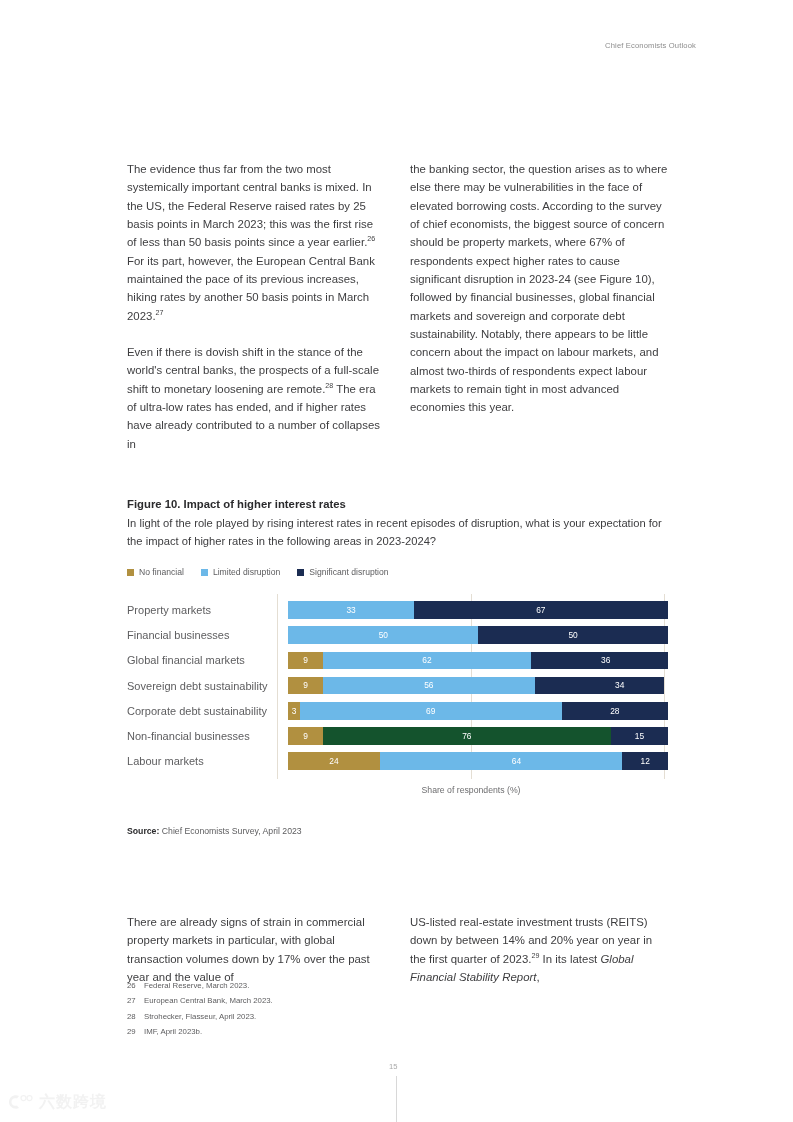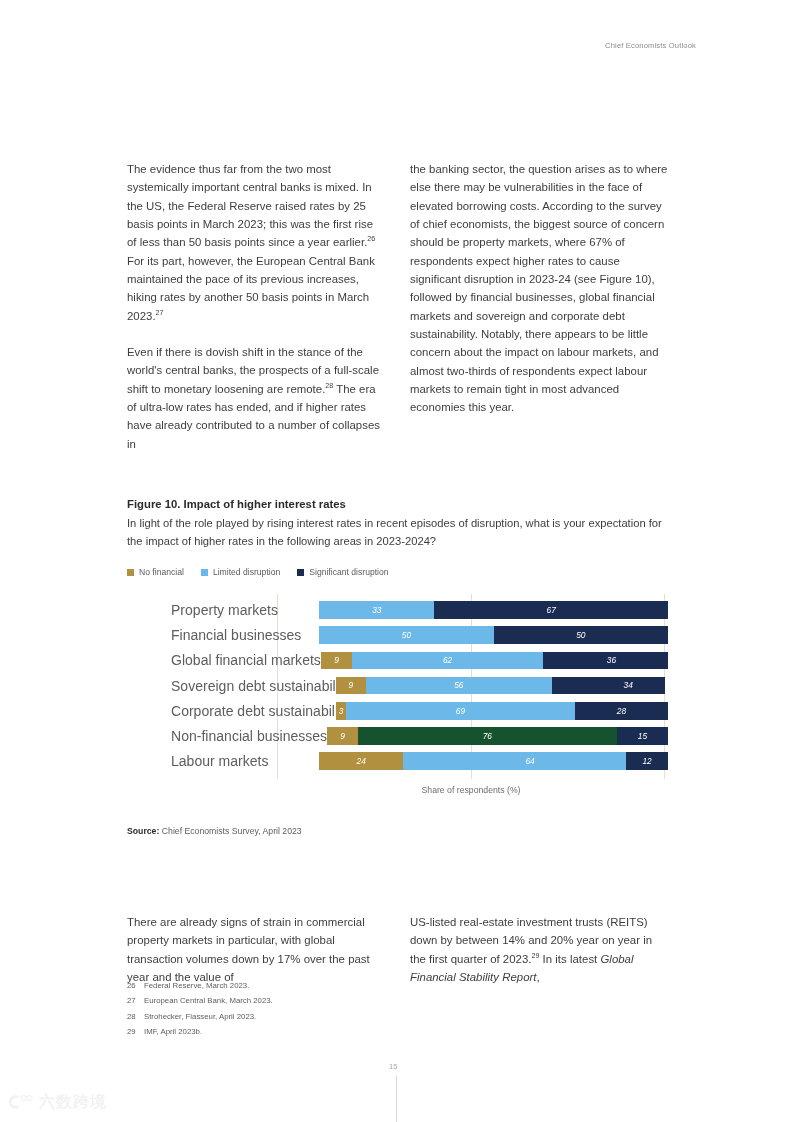--- a/index.html
+++ b/index.html
@@ -116,25 +116,24 @@
     position: relative;
   }
   .chart-row {
     position: relative;
     height: 25.2px;
     display: flex;
     align-items: center;
   }
   .row-label {
     width: 165px;
-    font-size: 14px;
+    font-size: 11px;
     color: #5d5d5f;
     white-space: nowrap;
     letter-spacing: 0.02px;
-    margin-left: 44px;
   }
   .row-bars {
     position: relative;
     width: 388px;
     height: 17.5px;
     display: flex;
     align-items: stretch;
   }
   .seg {
     height: 17.5px;
@@ -142,21 +141,20 @@
     align-items: center;
     justify-content: center;
     overflow: hidden;
     box-sizing: border-box;
   }
   .seg-val {
     font-size: 8.4px;
     color: #ffffff;
     line-height: 1;
     white-space: nowrap;
-    font-style: italic;
   }
   .seg.no-disruption .seg-val { color: #ffffff; }
 
   .axis-line {
     position: absolute;
     left: 150px;
     top: 0;
     width: 388px;
     height: 100%;
     pointer-events: none;

